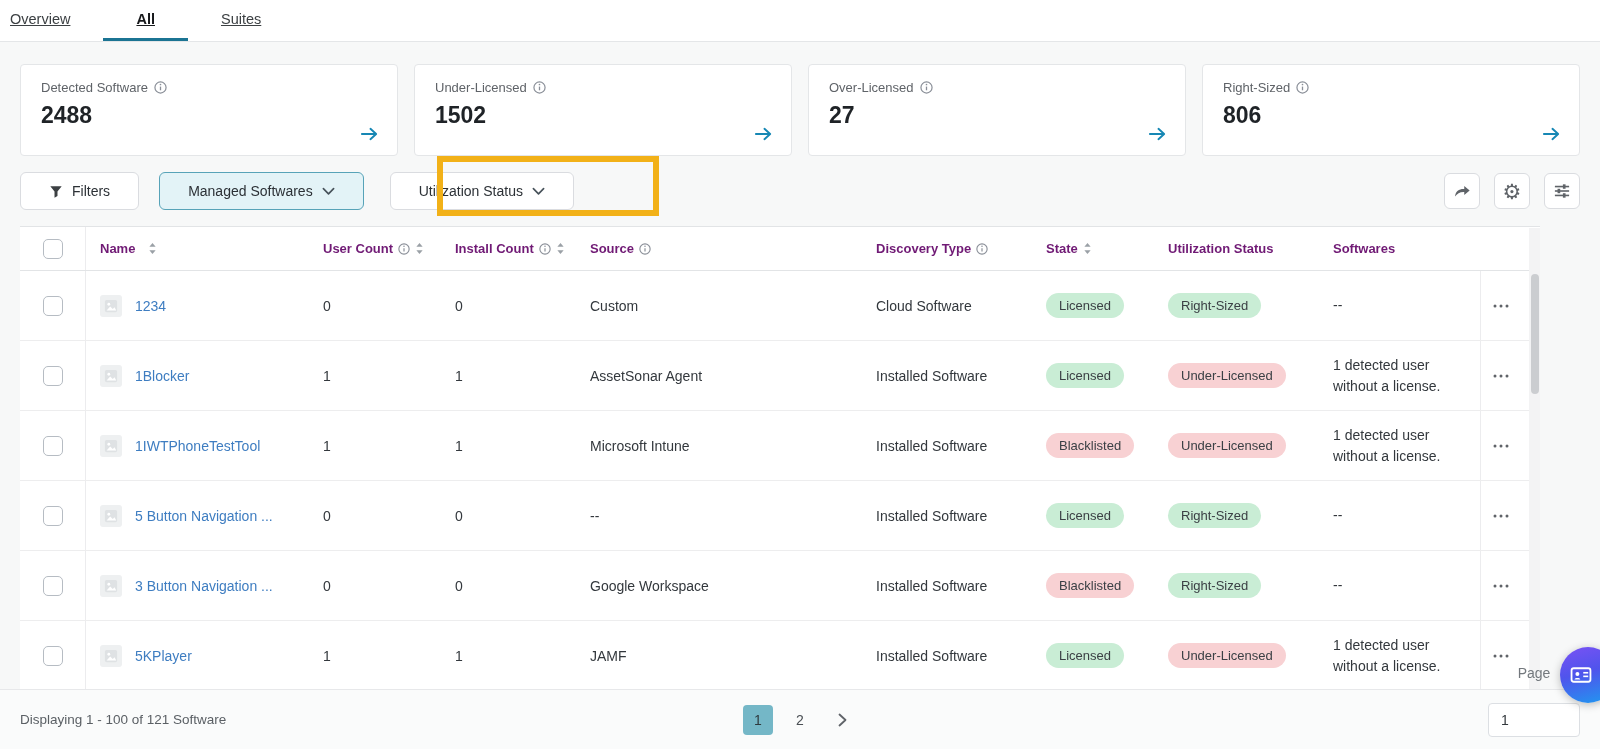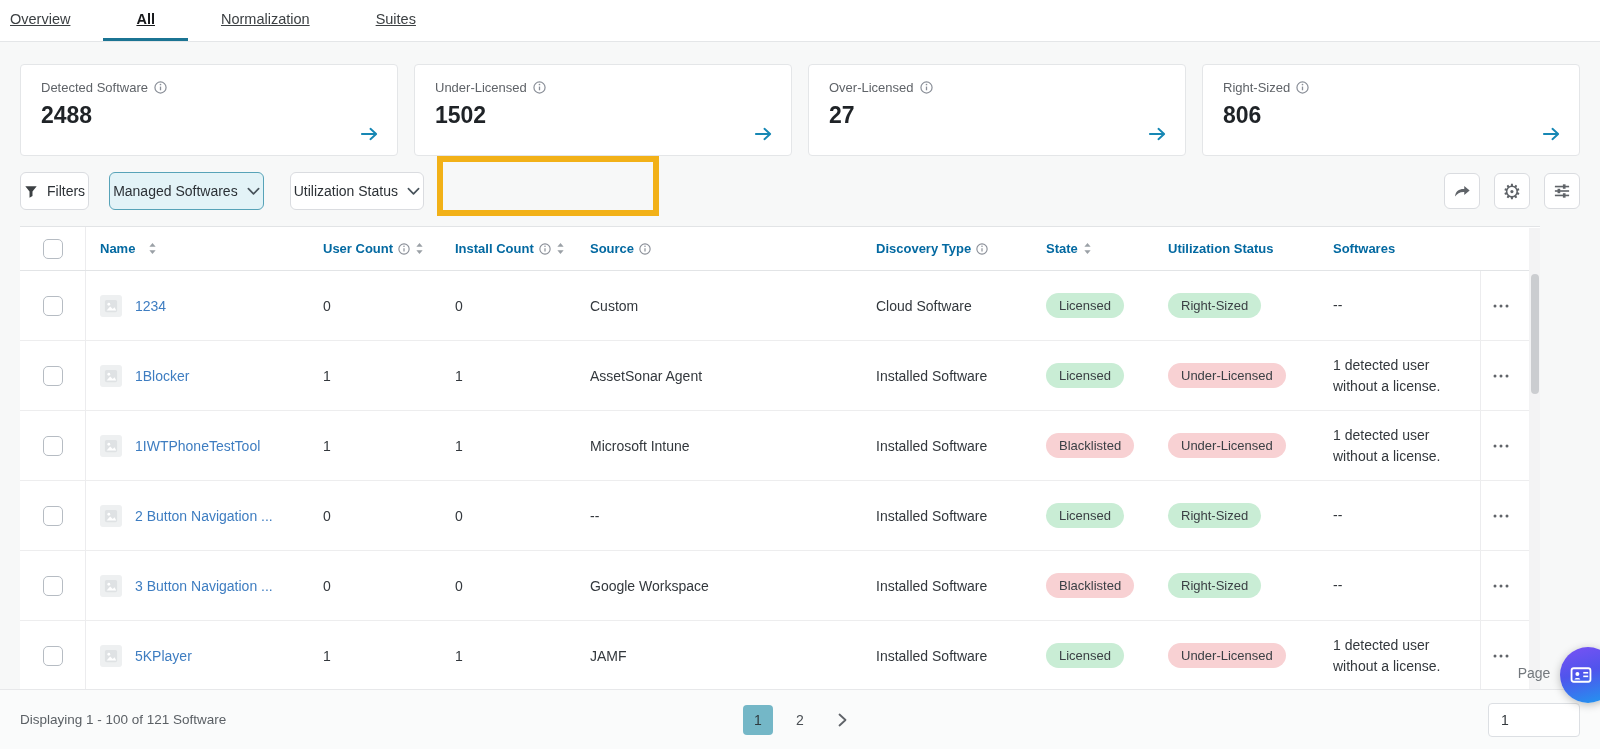--- a/index.html
+++ b/index.html
@@ -23,40 +23,40 @@
   .card-value { font-size:23px; font-weight:bold; color:#1f2327; margin-top:7px; }
   .card-arrow { position:absolute; right:18px; bottom:13px; cursor:pointer; line-height:0; }
   
   .toolbar { display:flex; align-items:center; margin:16px 20px 0; gap:16px; height:38px; }
   .searchbox { width:286px; height:38px; background:#fff; border:1px solid #dadce0;
     border-radius:6px; display:flex; align-items:center; padding:0 12px; gap:9px; }
   .searchbox input { border:none; outline:none; flex:1; font-size:14px;
     font-family:"Liberation Sans",sans-serif; color:#33383d; background:transparent; }
   .searchbox input::placeholder { color:#9aa0a6; }
   .btn { height:38px; background:#fff; border:1px solid #dadce0; border-radius:6px;
-    display:flex; align-items:center; gap:9px; padding:0 3px; font-size:14px;
+    display:flex; align-items:center; gap:9px; padding:0 28px; font-size:14px;
     color:#2c3136; cursor:pointer; white-space:nowrap; }
   .btn.selected { background:#e3f3f7; border:1px solid #57a3b8; }
   .btn.managed { margin-left:4px; }
   .icon-btns { margin-left:auto; display:flex; gap:14px; }
   .icon-btn { width:36px; height:36px; background:#fff; border:1px solid #dadce0;
     border-radius:6px; display:flex; align-items:center; justify-content:center;
     cursor:pointer; font-size:19px; color:#5f6368; line-height:0; }
   
   .annotation-box { position:absolute; left:437px; top:156px; width:222px; height:60px;
     border:6px solid #f2b118; pointer-events:none; z-index:5; }
   
   .table-wrap { margin:16px 20px 0; background:#fff; border-top:1px solid #e2e4e6;
     position:relative; width:1520px; }
   .trow { display:grid;
     grid-template-columns:66px 237px 132px 135px 286px 170px 122px 165px 147px 48px;
     align-items:center; border-bottom:1px solid #ededee; height:70px; padding-right:12px; }
   .trow.thead { height:44px; border-bottom:1px solid #e2e4e6; }
   .cell { font-size:14px; color:#33383d; padding-right:8px; }
-  .th { font-size:13px; font-weight:bold; color:#0369a1; display:flex;
+  .th { font-size:13px; font-weight:bold; color:#701a75; display:flex;
     align-items:center; gap:5px; }
   .c-check { display:flex; justify-content:center; align-self:stretch;
     align-items:center; border-right:1px solid #ececee; }
   .checkbox { width:20px; height:20px; border:1.5px solid #b6bcc3; border-radius:5px;
     background:#fff; cursor:pointer; display:inline-block; }
   .c-name { display:flex; align-items:center; gap:13px; padding-left:14px; }
   .sw-icon { width:22px; height:22px; background:#eef0f1; border-radius:3px;
     display:flex; align-items:center; justify-content:center; line-height:0; }
   .link { color:#3e7dc1; text-decoration:none; cursor:pointer; }
   .badge { display:inline-block; padding:5px 13px; border-radius:13px;
@@ -92,21 +92,20 @@
     border-radius:50%; background:linear-gradient(165deg,#7a52f4 0%,#4f54ec 45%,#1e9bf0 100%);
     display:flex; align-items:center; justify-content:center; z-index:10;
     box-shadow:0 2px 8px rgba(0,0,0,.25); cursor:pointer; padding-right:14px; }
 </style>
 </head>
 <body>
 
 <div class="tabbar">
   <div class="tab">Overview</div>
   <div class="tab active">All</div>
-  <div class="tab">Normalization</div>
   <div class="tab">Suites</div>
 </div>
 
 <div class="cards">
   <div class="card">
     <div class="card-label">
         <span>Detected Software</span>
       <span style="line-height:0">
         <svg width="13" height="13" viewBox="0 0 14 14">
             <circle cx="7" cy="7" r="6" fill="none" stroke="#8a8f98" stroke-width="1.3"></circle>
@@ -392,21 +391,21 @@
         <span class="checkbox"></span>
       </div>
     <div class="cell c-name">
       <span class="sw-icon">
         <svg width="14" height="14" viewBox="0 0 16 16">
             <rect x="1" y="1" width="14" height="14" rx="2" fill="#dfe2e4"></rect>
             <circle cx="5.5" cy="6" r="1.6" fill="#fff"></circle>
             <path d="M3 13 L7 8.5 L10 11.5 L12 9.5 L14 13 Z" fill="#fff"></path>
           </svg>
         </span>
-      <a class="link">2 Button Navigation ...</a>
+      <a class="link">5 Button Navigation ...</a>
     </div>
     <div class="cell">0</div>
     <div class="cell">0</div>
     <div class="cell">--</div>
     <div class="cell">Installed Software</div>
     <div class="cell"><span class="badge" data-variant="green">Licensed</span></div>
     <div class="cell"><span class="badge" data-variant="green">Right-Sized</span></div>
     <div class="cell c-insights">--</div>
     <div class="cell c-actions">
       <span style="line-height:0">

